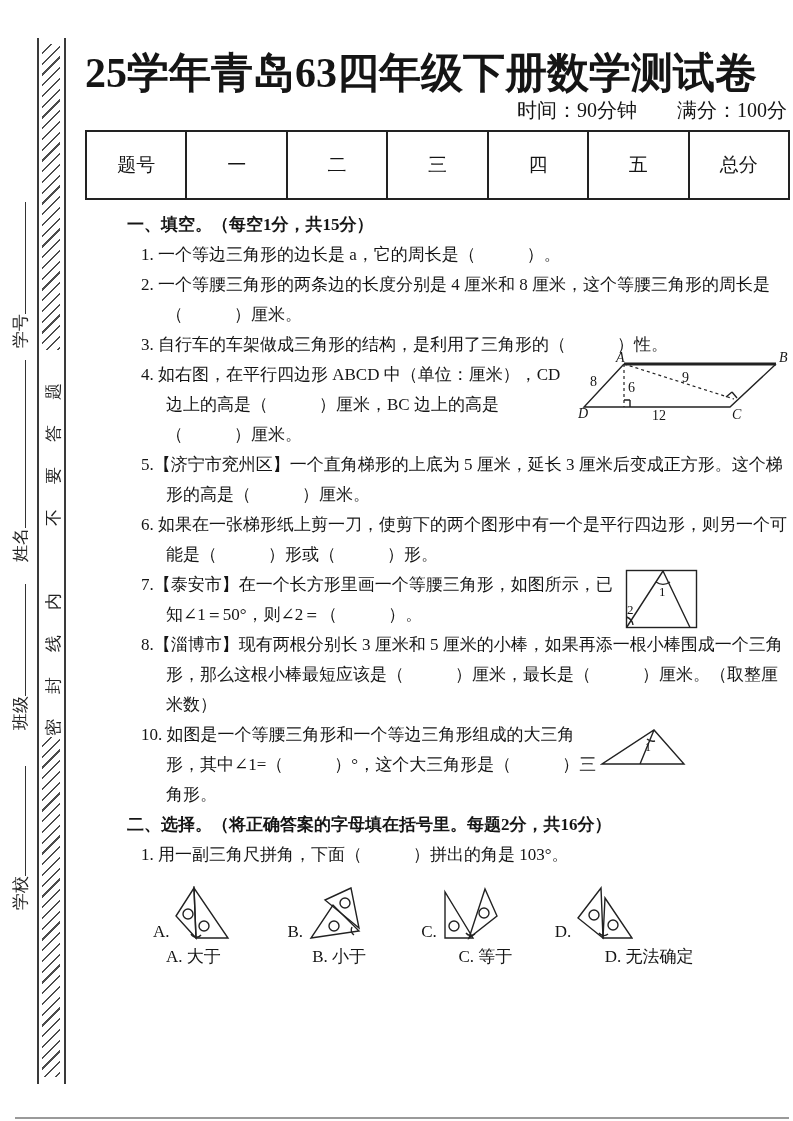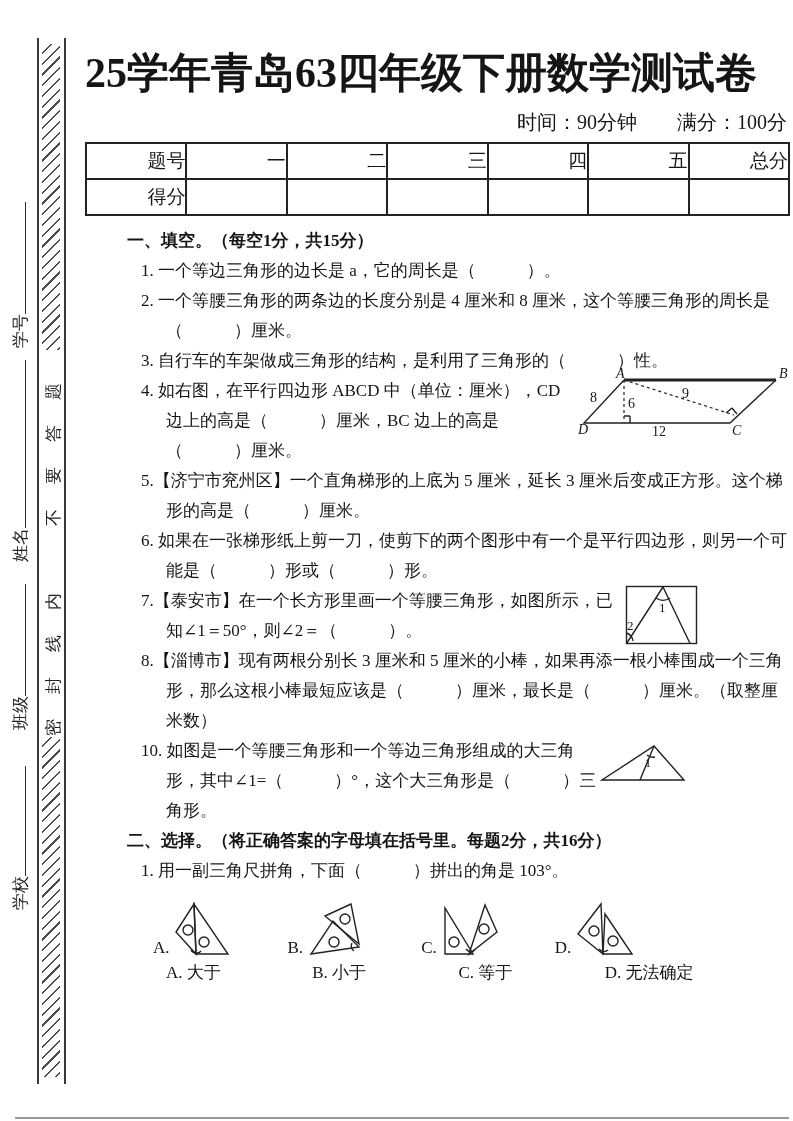--- a/index.html
+++ b/index.html
@@ -31,24 +31,24 @@
   .vfield.f1 { top:348px; } .vfield.f2 { top:562px; }
   .vfield.f3 { top:730px; } .vfield.f4 { top:910px; }
   .uline { display:inline-block; border-bottom:1.6px solid #333; height:1px; }
   .u1 { width:112px; } .u2 { width:168px; } .u3 { width:112px; } .u4 { width:110px; }
   .page-bottom-line { position:absolute; left:15px; right:4px; bottom:2px; height:2px; background:#9a9a9a; }
 
   
   .main { position:absolute; left:85px; top:0; width:705px; }
   .title1 { margin-top:48px; font-size:42px; font-weight:bold; line-height:50px; white-space:nowrap; }
   .title2 { text-align:center; font-size:40px; font-weight:bold; line-height:48px; }
-  .info { text-align:right; font-size:20px; line-height:24px; margin-top:12px; padding-right:3px; }
+  .info { text-align:right; font-size:20px; line-height:24px; margin-top:0; padding-right:3px; }
 
   table.score { width:100%; border-collapse:collapse; margin-top:8px; table-layout:fixed; }
-  table.score td { border:2.2px solid #222; height:34px; text-align:right; font-size:19px; padding:0; }
+  table.score td { border:2.2px solid #222; height:34px; text-align:center; font-size:19px; padding:16px; }
 
   .content { margin-top:10px; padding-left:42px; font-size:17px; line-height:30px; }
   .sec-head { font-weight:bold; }
   .sec-note { font-weight:bold; }
   .q { margin-left:14px; padding-left:25px; text-indent:-25px; position:relative; }
   .q .fig { position:absolute; text-indent:0; }
   .q.q4 { padding-right:222px; }
   .q.q4 .fig { right:0px; top:-8px; }
   .q.q7 { padding-right:172px; }
   .q.q7 .fig { right:90px; top:-2px; }
@@ -95,29 +95,20 @@
     <table class="score">
       <tbody>
           <tr>
         <td>题号</td>
         <td>一</td>
         <td>二</td>
         <td>三</td>
         <td>四</td>
         <td>五</td>
         <td>总分</td>
-      </tr>
-      <tr>
-        <td>得分</td>
-        <td></td>
-        <td></td>
-        <td></td>
-        <td></td>
-        <td></td>
-        <td></td>
       </tr>
     </tbody>
       </table>
 
     <div class="content">
 
       <div>
         <span class="sec-head">一、填空。</span><span class="sec-note">（每空1分，共15分）</span>
       </div>
 

